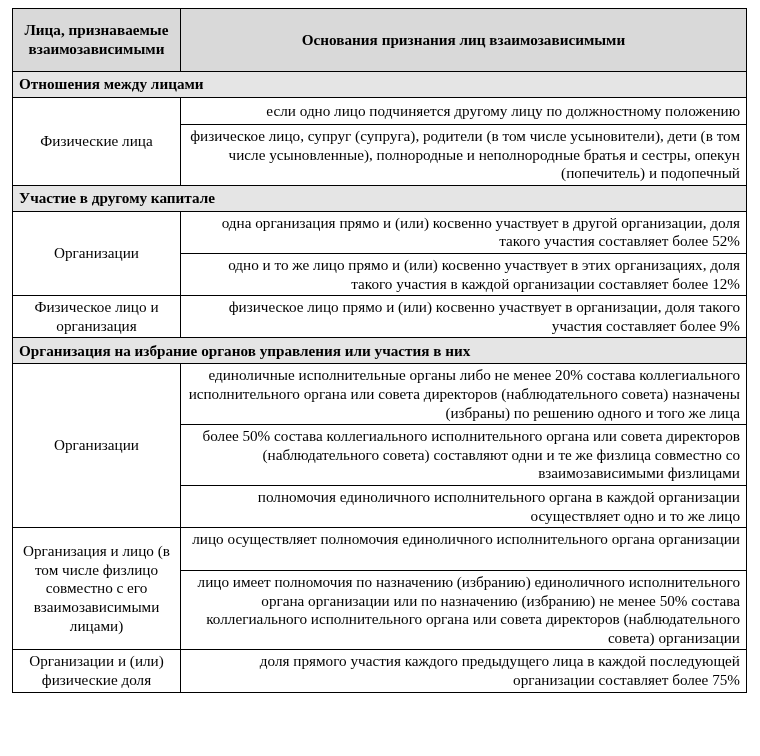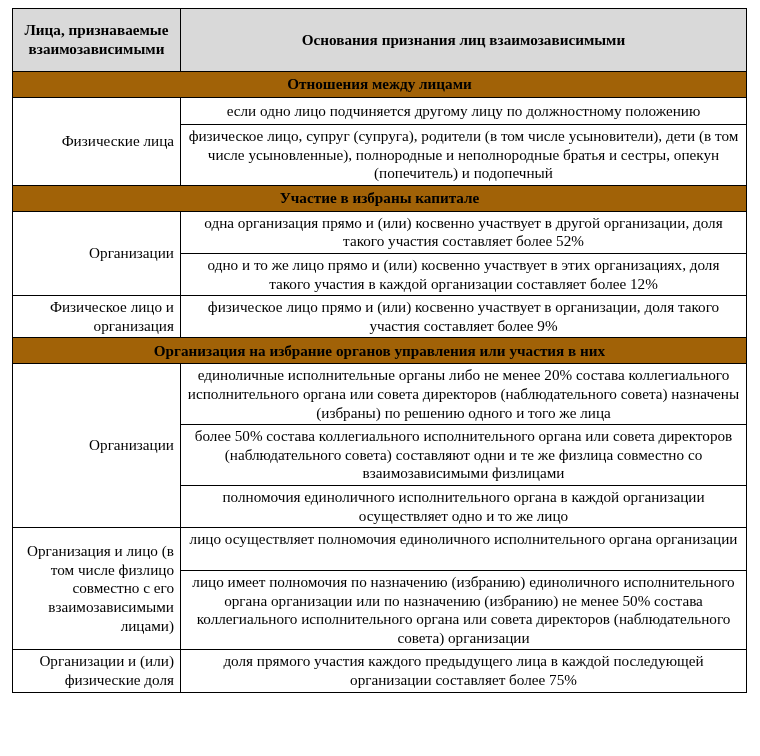--- a/index.html
+++ b/index.html
@@ -4,23 +4,23 @@
 <style>
   html, body { margin: 0; padding: 0; background: #ffffff; }
   body { width: 760px; height: 756px; position: relative; overflow: hidden;
          font-family: "Liberation Serif", "DejaVu Serif", serif; color: #000; }
   table.doc { position: absolute; left: 12px; top: 8px; width: 734px;
               border-collapse: collapse; table-layout: fixed; font-size: 15.2px; line-height: 18.6px; }
   table.doc td, table.doc th { border: 1.4px solid #000; padding: 2px 6px; vertical-align: middle; }
   col.c1 { width: 168px; }
   col.c2 { width: 566px; }
   th.head { background: #d9d9d9; font-weight: bold; text-align: center; height: 58px; }
-  td.section { background: #a16207; font-weight: bold; text-align: center; height: 21px; }
-  td.who { text-align: right; padding: 2px 4px; }
-  td.basis { text-align: center; padding: 3px 6px 2px 6px; }
+  td.section { background: #e5e5e5; font-weight: bold; text-align: left; height: 21px; }
+  td.who { text-align: center; padding: 2px 4px; }
+  td.basis { text-align: right; padding: 3px 6px 2px 6px; }
 </style>
 </head>
 <body>
 
 <table class="doc">
   <colgroup>
       <col class="c1">
       <col class="c2">
     </colgroup>
   <thead>
@@ -36,21 +36,21 @@
     </tr>
     <tr style="height:27px">
       <td class="who" rowspan="2">Физические лица</td>
       <td class="basis">если одно лицо подчиняется другому лицу по должностному положению</td>
     </tr>
     <tr>
       <td class="basis">физическое лицо, супруг (супруга), родители (в том числе усыновители), дети (в том числе усыновленные), полнородные и неполнородные братья и сестры, опекун (попечитель) и подопечный</td>
     </tr>
 
     <tr>
-      <td class="section" colspan="2">Участие в избраны капитале</td>
+      <td class="section" colspan="2">Участие в другому капитале</td>
     </tr>
     <tr>
       <td class="who" rowspan="2">Организации</td>
       <td class="basis">одна организация прямо и (или) косвенно участвует в другой организации, доля такого участия составляет более 52%</td>
     </tr>
     <tr>
       <td class="basis">одно и то же лицо прямо и (или) косвенно участвует в этих организациях, доля такого участия в каждой организации составляет более 12%</td>
     </tr>
     <tr>
       <td class="who">Физическое лицо и организация</td>

